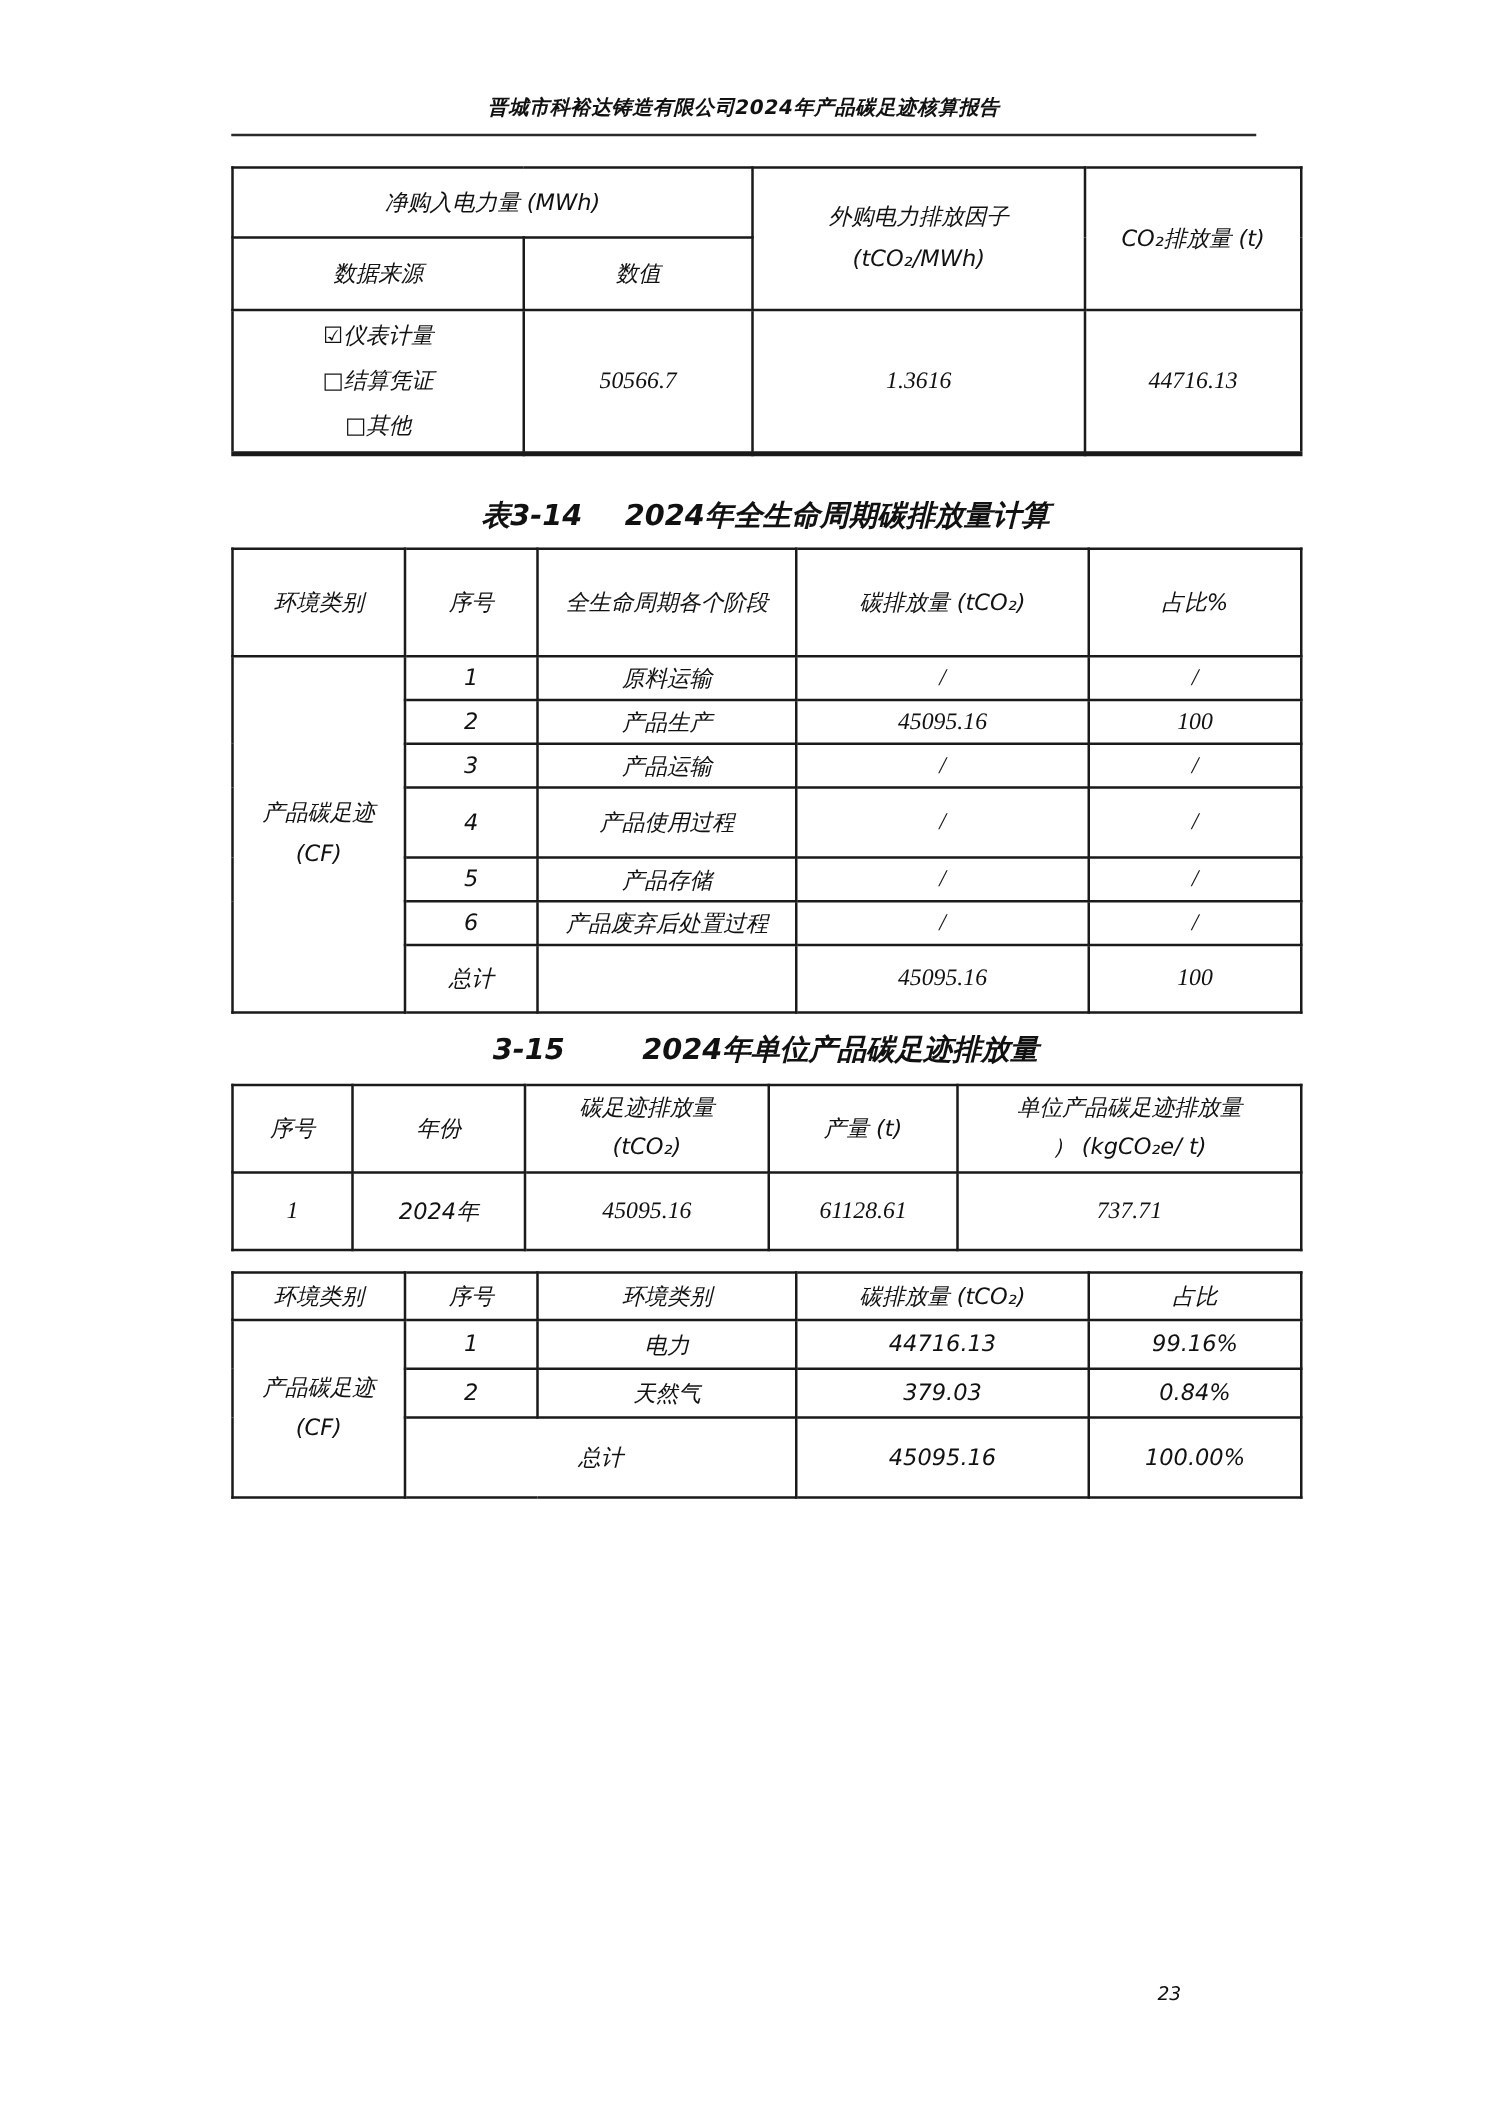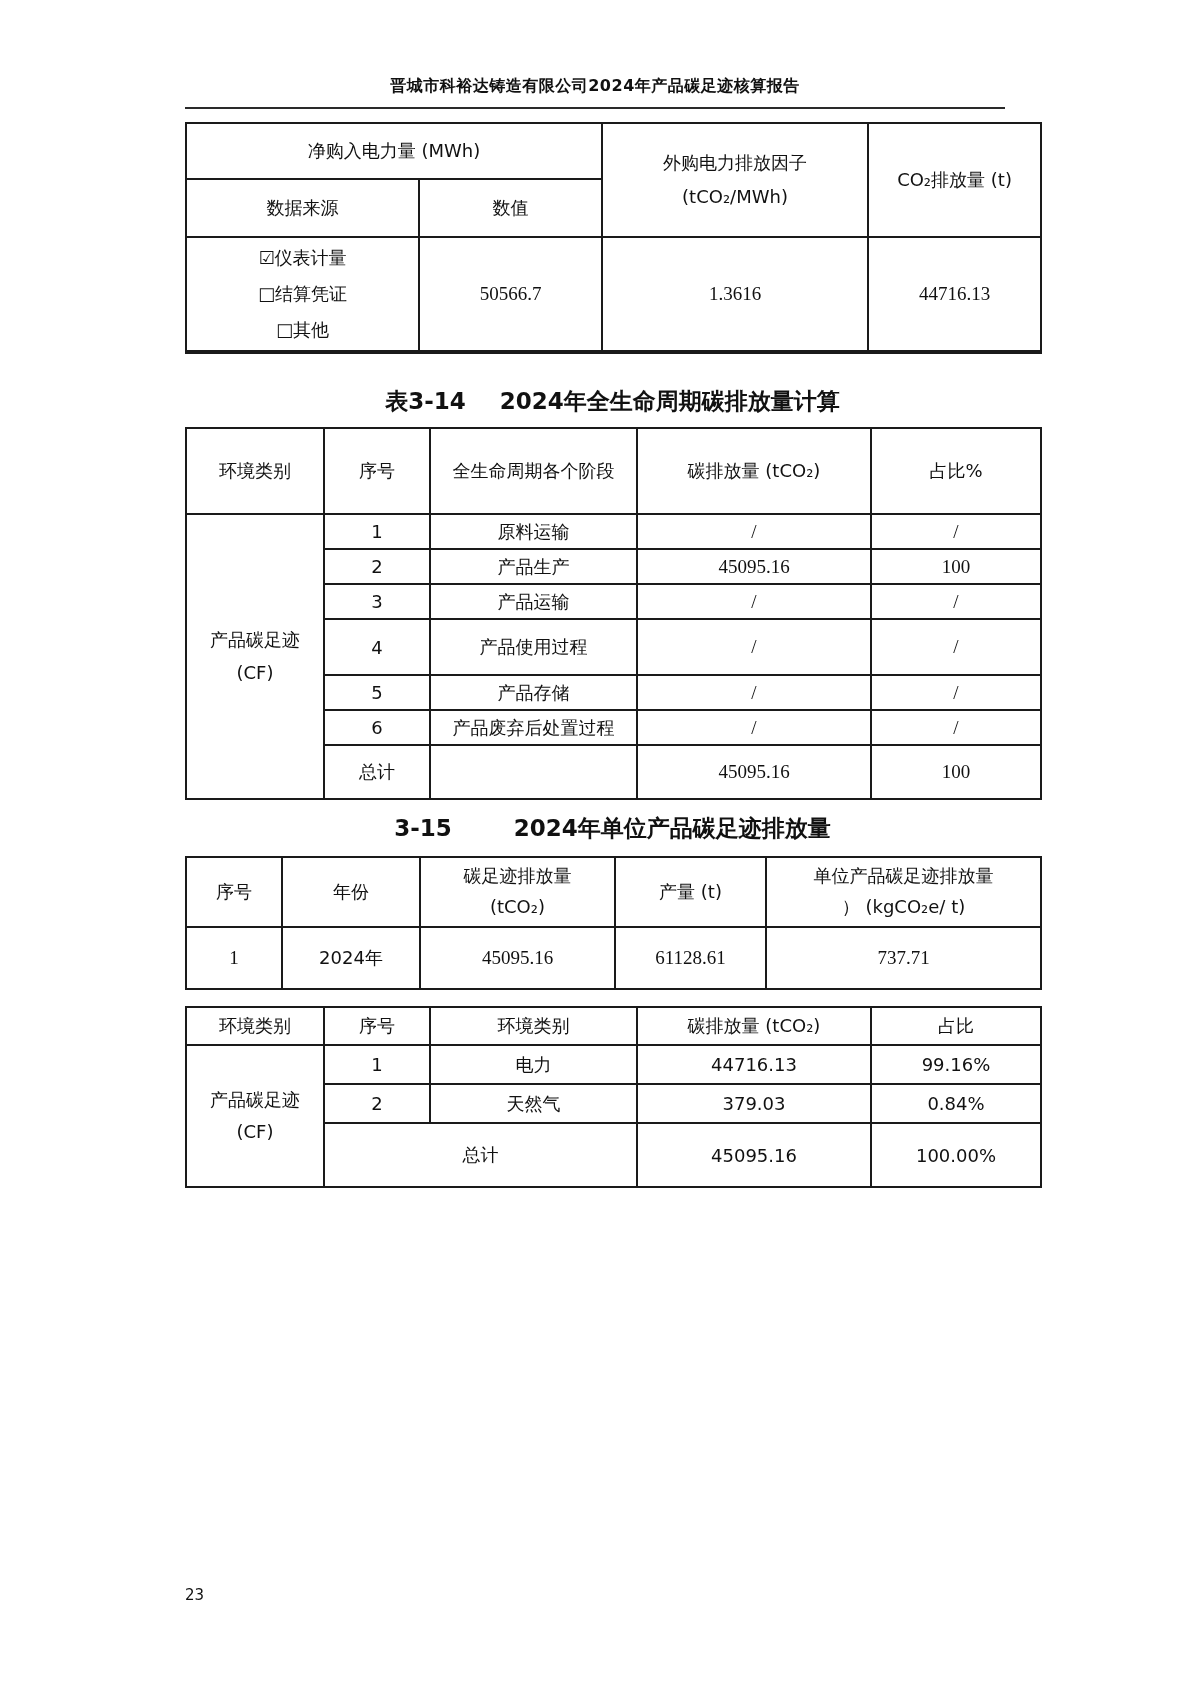--- a/index.html
+++ b/index.html
@@ -2,35 +2,35 @@
 <html><head>
 <meta charset="utf-8">
 <style>
   * { margin:0; padding:0; box-sizing:border-box; }
   html,body { background:#ffffff; }
   body {
     width:1190px; height:1683px;
     font-family:"DejaVu Sans","Liberation Sans",sans-serif;
     color:#111;
   }
-  .page { position:relative; width:1190px; height:1683px; overflow:hidden; background:#fff; }
+  .page { position:relative; width:1190px; height:1683px; overflow:hidden; background:#fff;font-style:italic; }
 
   .page-header-text { padding-top:76px; text-align:center; font-size:16px; font-weight:bold; letter-spacing:.5px; }
   .page-header-rule { margin:10px 0 0 185px; width:820px; border-bottom:2px solid #2a2a2a; }
 
   .table-title { width:855px; margin:24px 0 0 185px; text-align:center; font-size:23px; font-weight:bold; white-space:nowrap; }
   .title-no { margin-right:34px; }
   .title-no.wide { margin-right:62px; }
 
   table { border-collapse:collapse; table-layout:fixed; margin-left:185px; width:855px; font-size:18px; }
   td { border:2px solid #1a1a1a; text-align:center; vertical-align:middle; padding:2px 4px; overflow:hidden; }
   .num { font-family:"Liberation Serif","DejaVu Serif",serif; font-size:19px; }
 
   
-  .t13 { margin-top:13px; border-bottom:4px solid #1a1a1a; }
+  .t13 { margin-top:24px; border-bottom:4px solid #1a1a1a; }
   .t13 .c1{width:233px} .t13 .c2{width:183px} .t13 .c3{width:266px} .t13 .c4{width:173px}
   .t13 .hrow1 td{height:56px}
   .t13 .hrow2 td{height:58px}
   .t13 .drow td{height:112px}
   .t13 .factor-head div{line-height:1.9;}
   .source-cell div{line-height:36px;}
 
   
   .t14 { margin-top:10px; }
   .t14 .c1{width:138px} .t14 .c2{width:106px} .t14 .c3{width:207px} .t14 .c4{width:234px} .t14 .c5{width:170px}
@@ -51,21 +51,21 @@
   .t16 { margin-top:16px; }
   .t16 .c1{width:138px} .t16 .c2{width:106px} .t16 .c3{width:207px} .t16 .c4{width:234px} .t16 .c5{width:170px}
   .t16 .hrow td{height:38px}
   .t16 .r-std td{height:39px}
   .t16 .r-total td{height:64px}
 
   .title-gap14 { margin-top:32px; }
   .title-gap15 { margin-top:13px; }
   .title-gap16 { margin-top:12px; }
 
-  .page-number { position:absolute; top:1586px; left:185px; width:760px; text-align:left; font-size:15px; }
+  .page-number { position:absolute; top:1586px; left:185px; width:760px; text-align:right; font-size:15px; }
 </style>
 </head>
 <body>
 
 <div class="page">
 
   <div class="page-header-text">晋城市科裕达铸造有限公司2024年产品碳足迹核算报告</div>
   <div class="page-header-rule"></div>
 
 

